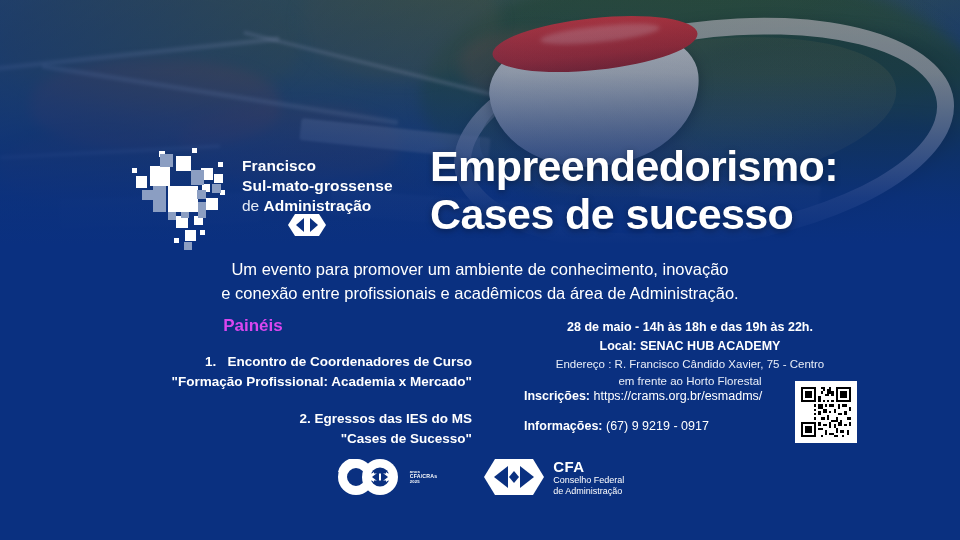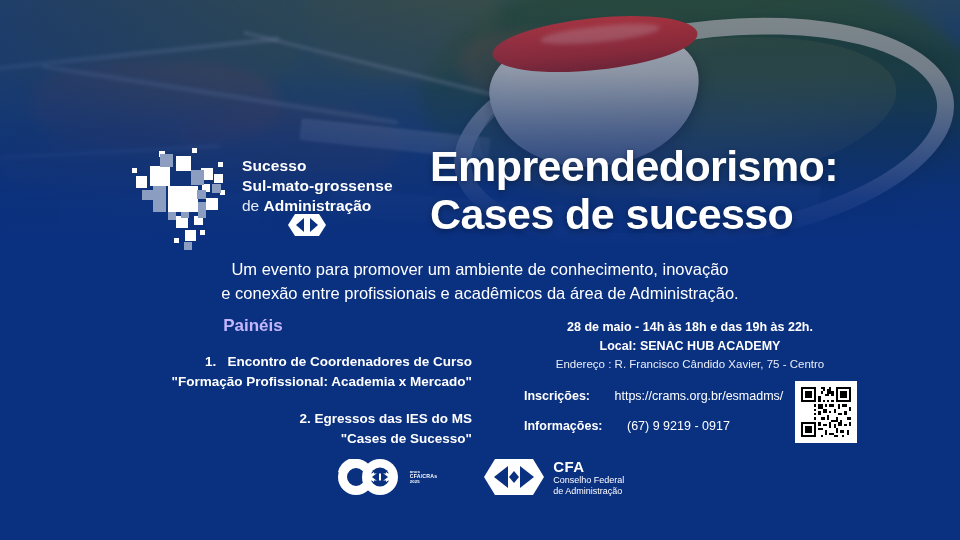--- a/index.html
+++ b/index.html
@@ -222,21 +222,21 @@
   
   .panels {
     position: absolute;
     left: 112px; top: 316px;
     width: 360px;
   }
   .panels-title {
     text-align: center;
     font-size: 17px;
     font-weight: bold;
-    color: #c4b5fd;
+    color: #d946ef;
     margin: 0 0 16px 0;
     padding-right: 78px;
   }
   .panel-item {
     font-size: 13.5px;
     line-height: 1.45;
     color: #ffffff;
     margin-bottom: 18px;
     text-align: right;
   }
@@ -274,21 +274,21 @@
     width: 300px;
   }
   .contact-row {
     font-size: 12.5px;
     line-height: 1.4;
     color: #ffffff;
     margin-bottom: 12px;
     white-space: nowrap;
   }
   .contact-row .lbl { font-weight: bold; }
-  .contact-row .val { font-weight: normal; margin-left: 21px; }
+  .contact-row .val { font-weight: normal; }
 
   
   .qr-wrap {
     position: absolute;
     left: 795px; top: 381px;
     width: 62px; height: 62px;
     background: #ffffff;
     padding: 4px;
     box-sizing: border-box;
   }
@@ -433,21 +433,21 @@
         <rect x="84" y="38" width="9" height="9"></rect>
         <rect x="70" y="56" width="8" height="16"></rect>
         <rect x="53" y="66" width="8" height="6"></rect>
         <rect x="56" y="96" width="8" height="8"></rect>
         <rect x="40" y="66" width="8" height="8"></rect>
         <rect x="25" y="40" width="13" height="26"></rect>
       </g>
     </svg>
 
     <div class="brand-text">
-      <div class="brand-l1">Sucesso</div>
+      <div class="brand-l1">Francisco</div>
       <div class="brand-l2">Sul-mato-grossense</div>
       <div class="brand-l3"><span class="light">de </span><b>Administração</b></div>
     </div>
 
     <svg class="brand-cfa-mark" width="38" height="22" viewBox="0 0 38 22">
       <polygon points="7,0 31,0 38,11 31,22 7,22 0,11" fill="#ffffff"></polygon>
       <polygon points="8,11 16,4 16,18" fill="#0a3080"></polygon>
       <polygon points="30,11 22,4 22,18" fill="#0a3080"></polygon>
     </svg>
   </div>
@@ -473,20 +473,21 @@
     <div class="panel-item">
       <div class="pl1"><span>2.</span> <span>Egressos das IES do MS</span></div>
       <div class="pl2">"Cases de Sucesso"</div>
     </div>
   </div>
 
   <div class="details">
     <div class="det-date">28 de maio - 14h às 18h e das 19h às 22h.</div>
     <div class="det-venue">Local: SENAC HUB ACADEMY</div>
     <div class="det-addr">Endereço : R. Francisco Cândido Xavier, 75 - Centro</div>
+    <div class="det-addr">em frente ao Horto Florestal</div>
   </div>
 
   <div class="contact">
     <div class="contact-row"><span class="lbl">Inscrições:</span> <span class="val">https://crams.org.br/esmadms/</span></div>
     <div class="contact-row"><span class="lbl">Informações:</span> <span class="val">(67) 9 9219 - 0917</span></div>
   </div>
 
   <div class="qr-wrap">
     <svg width="54" height="54" viewBox="0 0 25 25" shape-rendering="crispEdges">
       <rect width="25" height="25" fill="#ffffff"></rect>

